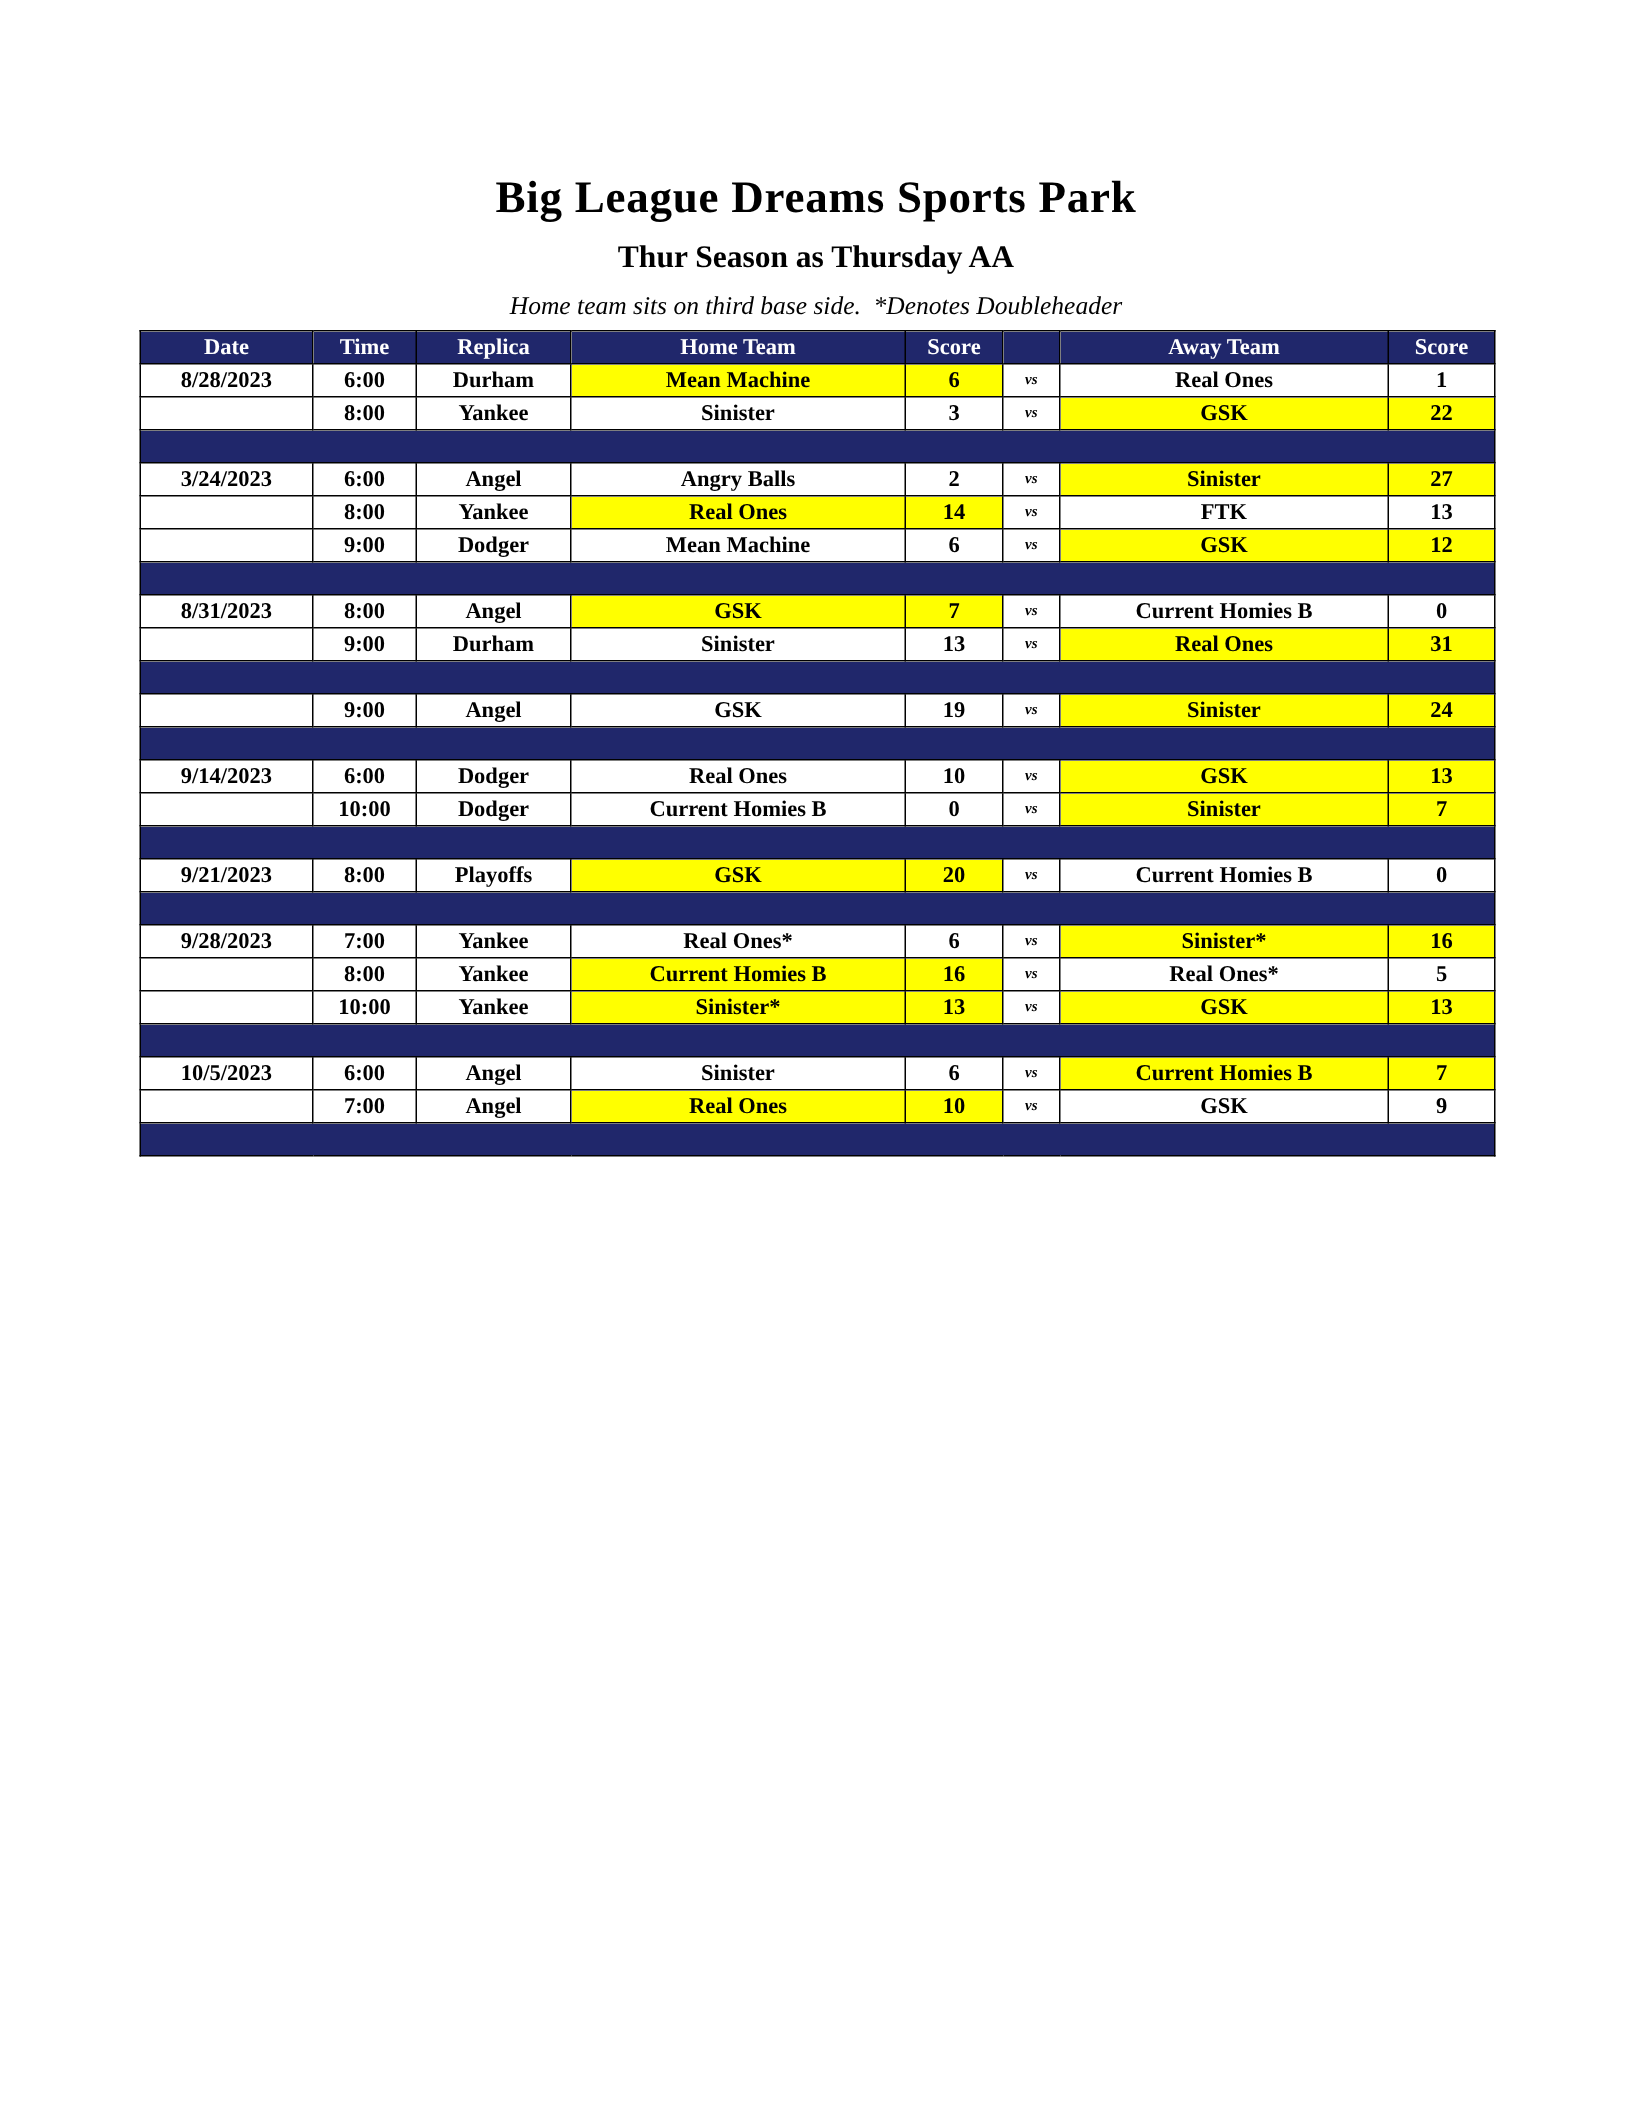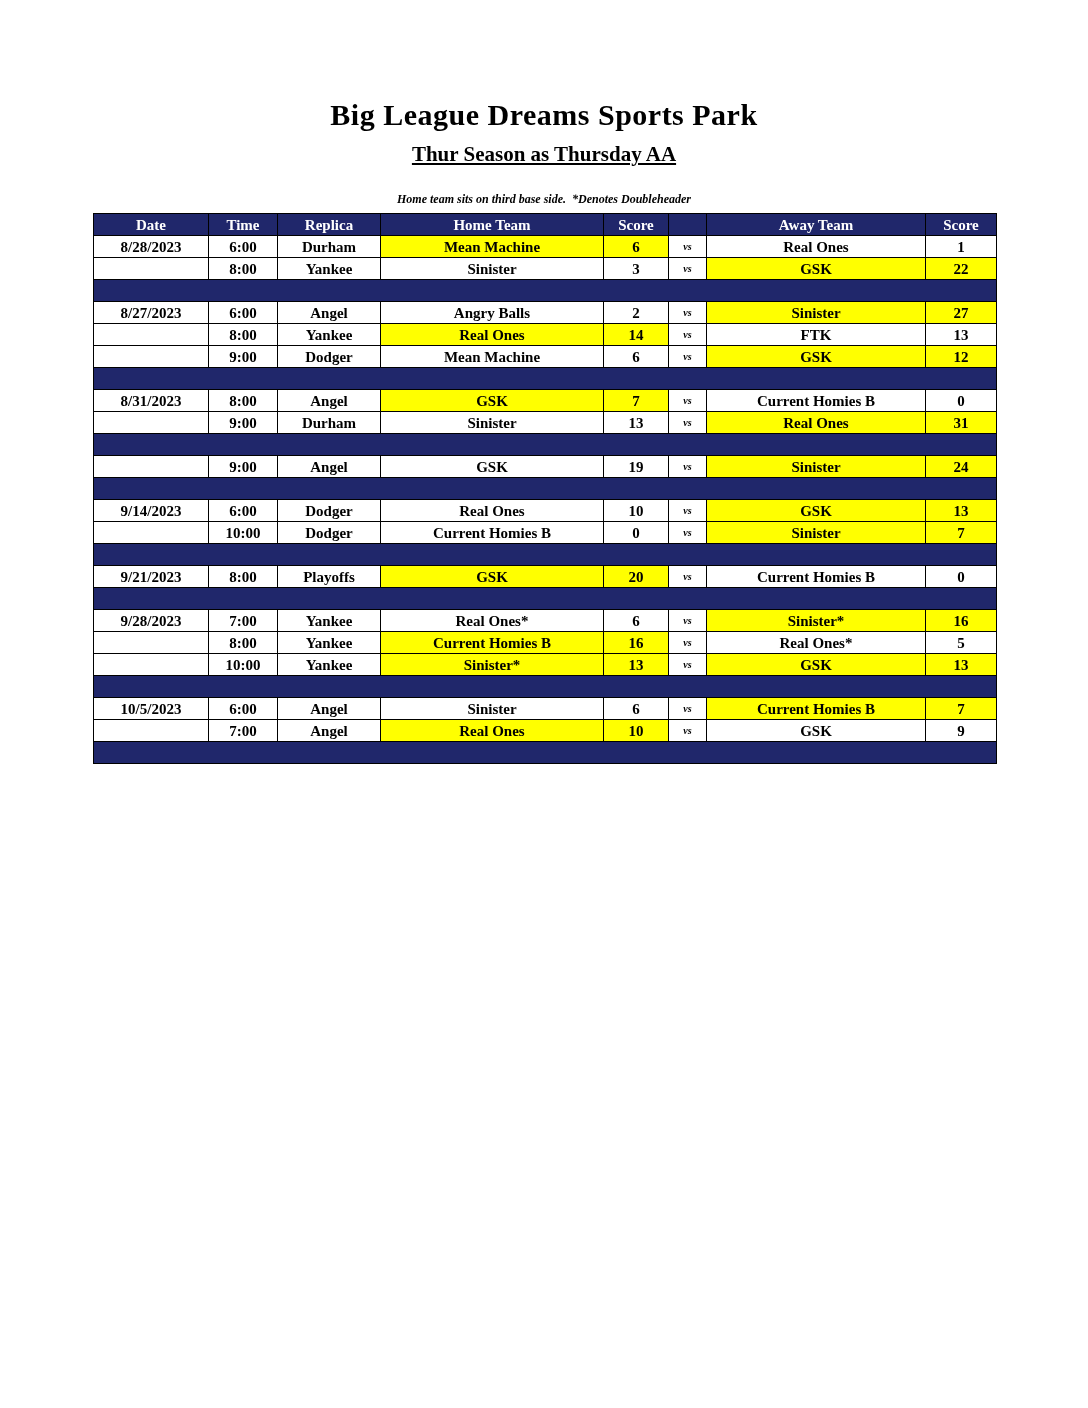--- a/index.html
+++ b/index.html
@@ -14,34 +14,33 @@
     width: 1088px;
     height: 1408px;
     background: #ffffff;
     padding-top: 98px;
     position: relative;
   }
   .title {
     text-align: center;
     font-size: 30px;
     font-weight: bold;
-    margin: 0 0 10px 0;
+    margin: 17px 0 10px 0;
     letter-spacing: 0.5px;
   }
   .subtitle {
     text-align: center;
     font-size: 21px;
     font-weight: bold;
-    margin: 0 0 25px 0;
-    text-decoration: underline;
+    margin: 0 0 10px 0;
   }
   .note {
     text-align: center;
-    font-size: 12px;
-    font-weight: bold;
+    font-size: 17px;
+    font-weight: normal;
     font-style: italic;
     margin: 0 0 6px 0;
     white-space: pre;
   }
   table.schedule {
     border-collapse: collapse;
     table-layout: fixed;
     margin-left: 93px;
     width: 903px;
     border-radius: 16px;
@@ -138,21 +137,21 @@
           <td class="c-home">Sinister</td>
           <td class="c-score">3</td>
           <td class="c-vs">vs</td>
           <td class="c-away hl">GSK</td>
           <td class="c-score hl">22</td>
         </tr>
         <tr>
           <td colspan="8" class="spacer"></td>
         </tr>
         <tr>
-          <td class="c-date">8/27/2023</td>
+          <td class="c-date">3/24/2023</td>
           <td class="c-time">6:00</td>
           <td class="c-replica">Angel</td>
           <td class="c-home">Angry Balls</td>
           <td class="c-score">2</td>
           <td class="c-vs">vs</td>
           <td class="c-away hl">Sinister</td>
           <td class="c-score hl">27</td>
         </tr>
         <tr>
           <td class="c-date"></td>

